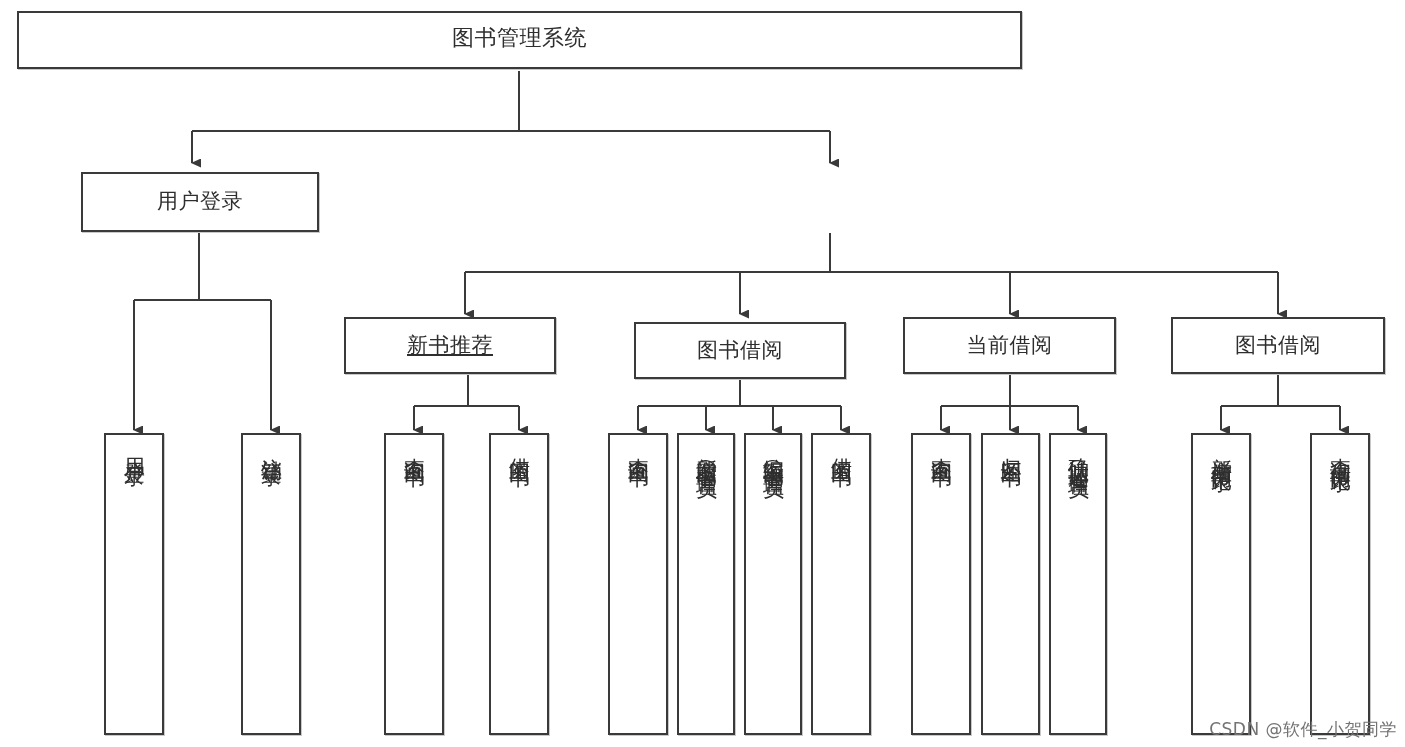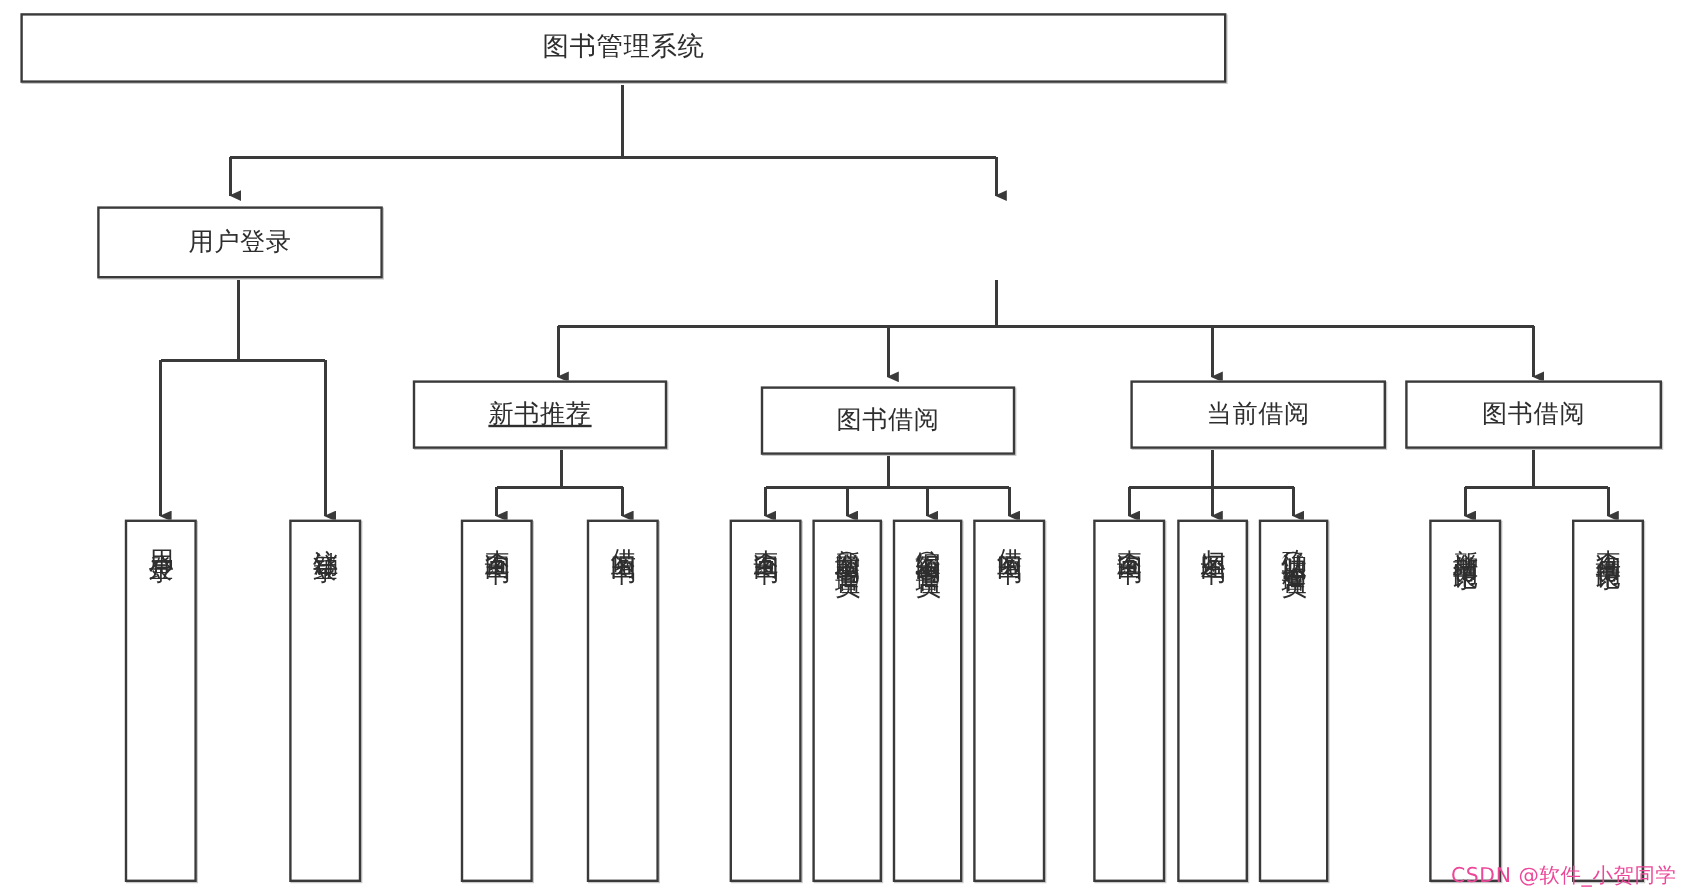--- a/index.html
+++ b/index.html
@@ -56,21 +56,21 @@
     line-height: 1.18;
     letter-spacing: 3px;
     color: #2e2e2e;
     white-space: nowrap;
   }
   .watermark {
     position: absolute;
     right: 8px;
     bottom: 6px;
     font-size: 17px;
-    color: #ec4899;
+    color: #737373;
     letter-spacing: 0.5px;
     white-space: nowrap;
   }
 </style>
 </head>
 <body>
 
 <div id="canvas">
 
   <svg id="wires" viewBox="0 0 1405 747" xmlns="http://www.w3.org/2000/svg">
@@ -116,27 +116,27 @@
       <path d="M1010,406 L1010,430" marker-end="url(#arr)"></path>
       <path d="M1078,406 L1078,430" marker-end="url(#arr)"></path>
 
       <path d="M1278,375 L1278,406"></path>
       <path d="M1221,406 L1340,406"></path>
       <path d="M1221,406 L1221,430" marker-end="url(#arr)"></path>
       <path d="M1340,406 L1340,430" marker-end="url(#arr)"></path>
     </g>
   </svg>
 
-  <div class="node h root" style="left:17px; top:11px; width:1005px; height:58px;">图书管理系统</div>
+  <div class="node h root" style="left:17px; top:11px; width:1005px; height:58px;font-family:Liberation Mono, monospace;">图书管理系统</div>
 
   <div class="node h" style="left:81px; top:172px; width:238px; height:60px;">用户登录</div>
 
   <div class="node h" style="left:344px; top:317px; width:212px; height:57px;text-decoration:underline;">新书推荐</div>
   <div class="node h" style="left:634px; top:322px; width:212px; height:57px;">图书借阅</div>
-  <div class="node h" style="left:903px; top:317px; width:213px; height:57px;margin-left:39px;">当前借阅</div>
+  <div class="node h" style="left:903px; top:317px; width:213px; height:57px;">当前借阅</div>
   <div class="node h" style="left:1171px; top:317px; width:214px; height:57px;">图书借阅</div>
 
   <div class="node v" style="left:104px; top:433px; width:60px; height:302px;">
     <span class="vtext">用户登录</span>
   </div>
   <div class="node v" style="left:241px; top:433px; width:60px; height:302px;">
     <span class="vtext">注销登录</span>
   </div>
 
   <div class="node v" style="left:384px; top:433px; width:60px; height:302px;">

